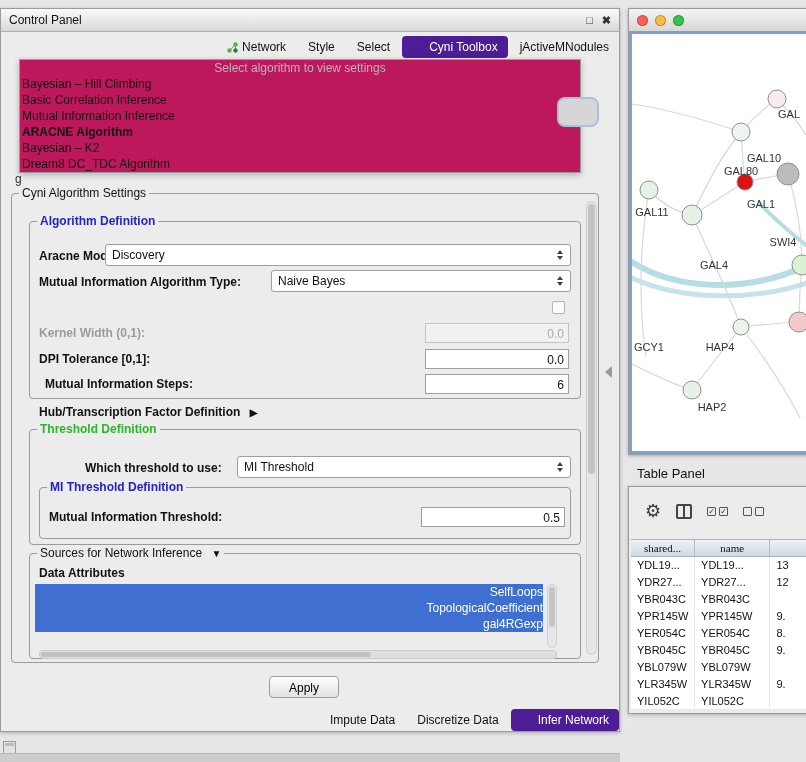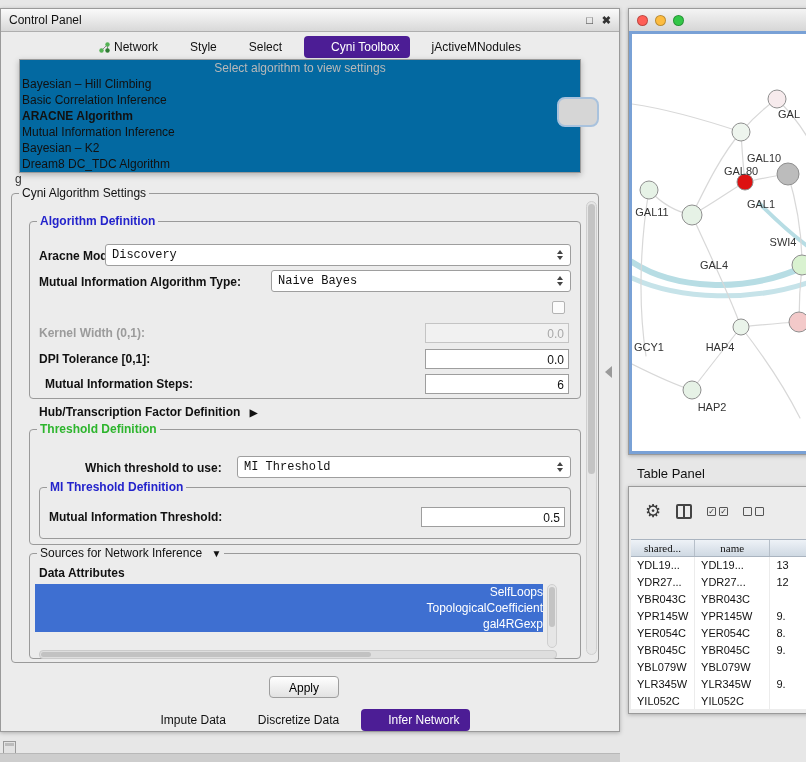--- a/index.html
+++ b/index.html
@@ -6,46 +6,46 @@
   .stage{position:relative;width:806px;height:762px;background:#e7e7e7;overflow:hidden;
          font-family:"Liberation Sans",sans-serif;color:#111;}
   .window{position:absolute;background:#ececec;border:1px solid #9a9a9a;box-sizing:border-box;
           box-shadow:0 1px 4px rgba(0,0,0,.25);}
   
   .cp{left:0;top:8px;width:620px;height:724px;}
   .titlebar{height:22px;background:linear-gradient(#fafafa,#d8d8d8);border-bottom:1px solid #aeaeae;
             display:flex;align-items:center;padding:0 8px;font-size:12px;}
   .titlebar .spacer{flex:1;}
   .win-btn{font-size:11px;color:#333;margin-left:9px;}
-  .tabs-row{position:absolute;left:0;width:100%;display:flex;justify-content:center;align-items:center;
-            gap:12px;font-size:12px;}
+  .tabs-row{position:absolute;left:0;width:100%;display:flex;justify-content:flex-end;align-items:center;
+            gap:2px;font-size:12px;}
   .tabs-row.top{top:27px;}
   .tabs-row.bottom{top:700px;}
   .tab{padding:4px 10px;border-radius:4px;display:flex;align-items:center;gap:4px;}
   .tab.selected{background:#4c1d95;color:#fff;padding-left:27px;}
   .tab-ic{display:inline-flex;}
   
-  .popup{position:absolute;left:18px;top:50px;width:560px;height:112px;background:#0369a1;
+  .popup{position:absolute;left:18px;top:50px;width:560px;height:112px;background:#be185d;
          border:1px solid #9a9a9a;z-index:25;font-size:12px;box-shadow:0 2px 6px rgba(0,0,0,.25);}
   .popup .ph{color:#b9b9b9;text-align:center;height:16px;line-height:16px;}
   .algo-item{height:16px;line-height:16px;padding-left:2px;}
   .algo-item.sel{font-weight:bold;}
   .frag-btn{position:absolute;left:556px;top:88px;width:42px;height:30px;background:#d6d6d6;
             border:2px solid #a9c2dd;border-radius:8px;z-index:30;box-sizing:border-box;}
   .frag{position:absolute;left:14px;top:163px;font-size:12px;color:#333;}
   
   .gbox{position:absolute;border:1px solid #9a9a9a;border-radius:4px;box-sizing:border-box;}
   .box-title{position:absolute;background:#ececec;padding:0 3px;font-size:12px;white-space:nowrap;z-index:5;}
   .box-title.blue{color:#2323cb;font-weight:bold;}
   .box-title.green{color:#2db52d;font-weight:bold;}
   .lbl{position:absolute;font-size:12px;font-weight:bold;white-space:nowrap;}
   .lbl.disabled{color:#9b9b9b;}
   .combo{position:absolute;height:22px;background:#fff;border:1px solid #9e9e9e;border-radius:3px;
          font-size:12px;display:flex;align-items:center;padding-left:6px;box-sizing:border-box;}
-  .combo .val{flex:1;font-family:Liberation Mono, monospace;}
+  .combo .val{flex:1;}
   .arrows{width:14px;display:flex;flex-direction:column;align-items:center;gap:2px;margin-right:3px;}
   .tri-up{width:0;height:0;border-left:3.5px solid transparent;border-right:3.5px solid transparent;
           border-bottom:4px solid #444;}
   .tri-down{width:0;height:0;border-left:3.5px solid transparent;border-right:3.5px solid transparent;
             border-top:4px solid #444;}
   .field{position:absolute;height:20px;background:#fff;border:1px solid #9e9e9e;font-size:12px;
          text-align:right;padding:0 4px;line-height:20px;box-sizing:border-box;}
   .field.disabled{background:#f1f1f1;color:#a8a8a8;border-color:#c4c4c4;}
   .checkbox{position:absolute;width:13px;height:13px;border:1px solid #b3b3b3;background:#fbfbfb;
             border-radius:2px;box-sizing:border-box;}
@@ -229,22 +229,22 @@
         <div class="tab selected">
           <span>Infer Network</span>
         </div>
       </div>
 
     <div class="popup">
       <div class="ph">Select algorithm to view settings</div>
       <div>
           <div class="algo-item">Bayesian – Hill Climbing</div>
           <div class="algo-item">Basic Correlation Inference</div>
+          <div class="algo-item">Mutual Information Inference</div>
           <div class="algo-item sel">ARACNE Algorithm</div>
-          <div class="algo-item">Mutual Information Inference</div>
           <div class="algo-item">Bayesian – K2</div>
           <div class="algo-item">Dream8 DC_TDC Algorithm</div>
         </div>
     </div>
     <div class="frag-btn"></div>
   </div>
 
   <div class="divider-handle"></div>
 
   <div class="window nw">

